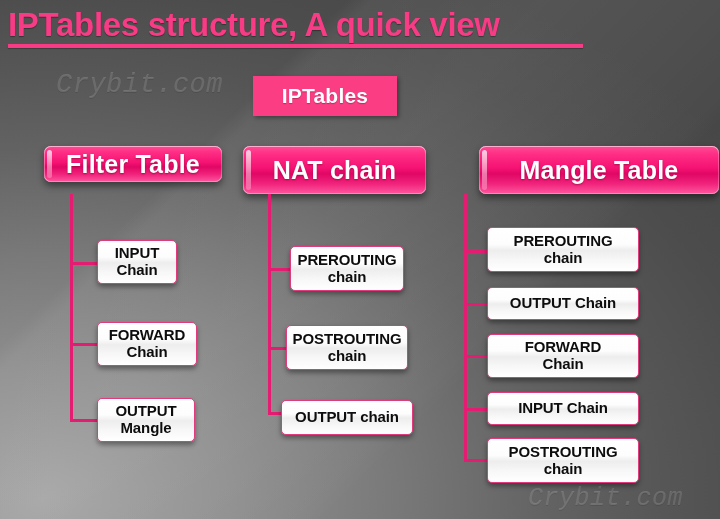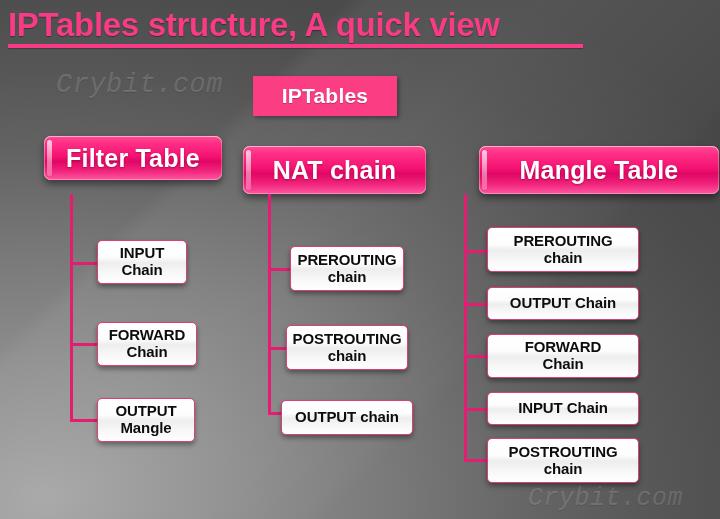--- a/index.html
+++ b/index.html
@@ -174,29 +174,29 @@
   <div class="watermark" id="wm-top">Crybit.com</div>
   <div class="watermark" id="wm-bottom">Crybit.com</div>
 
   <div id="title">IPTables structure, A quick view</div>
   <div id="title-underline"></div>
 
   <div id="root-box">
     <span class="label">IPTables</span>
   </div>
 
-  <div class="table-box" style="left:44px; top:136px; width:178px; height:44px;">
+  <div class="table-box" style="left:44px; top:146px; width:178px; height:36px;">
     <span class="label">Filter Table</span>
   </div>
   <div class="conn-v" style="left:70px; top:194px; height:228px;"></div>
   <div class="conn-h" style="left:70px; top:262px; width:29px;"></div>
   <div class="conn-h" style="left:70px; top:343px; width:29px;"></div>
   <div class="conn-h" style="left:70px; top:419px; width:29px;"></div>
 
-  <div class="chain-box" style="left:97px; top:240px; width:90px; height:44px;">
+  <div class="chain-box" style="left:97px; top:240px; width:80px; height:44px;">
     <span class="label">INPUT
 Chain</span>
   </div>
   <div class="chain-box" style="left:97px; top:322px; width:100px; height:44px;">
     <span class="label">FORWARD
 Chain</span>
   </div>
   <div class="chain-box" style="left:97px; top:398px; width:98px; height:44px;">
     <span class="label">OUTPUT
 Mangle</span>

